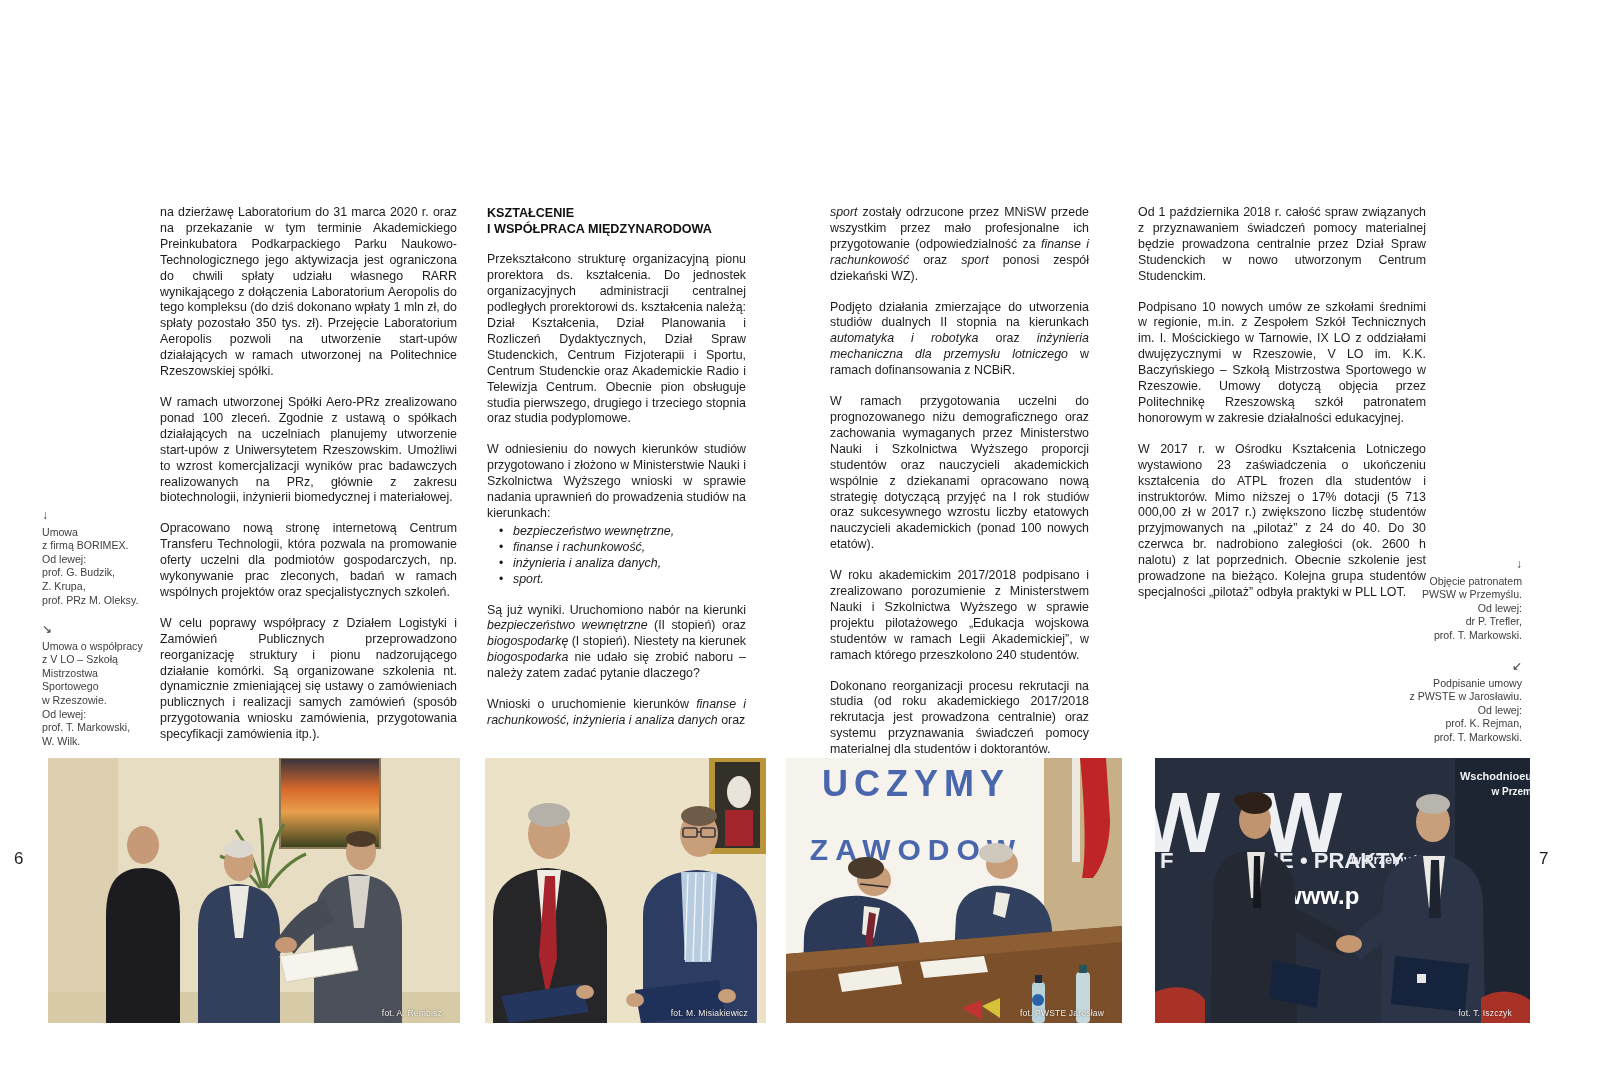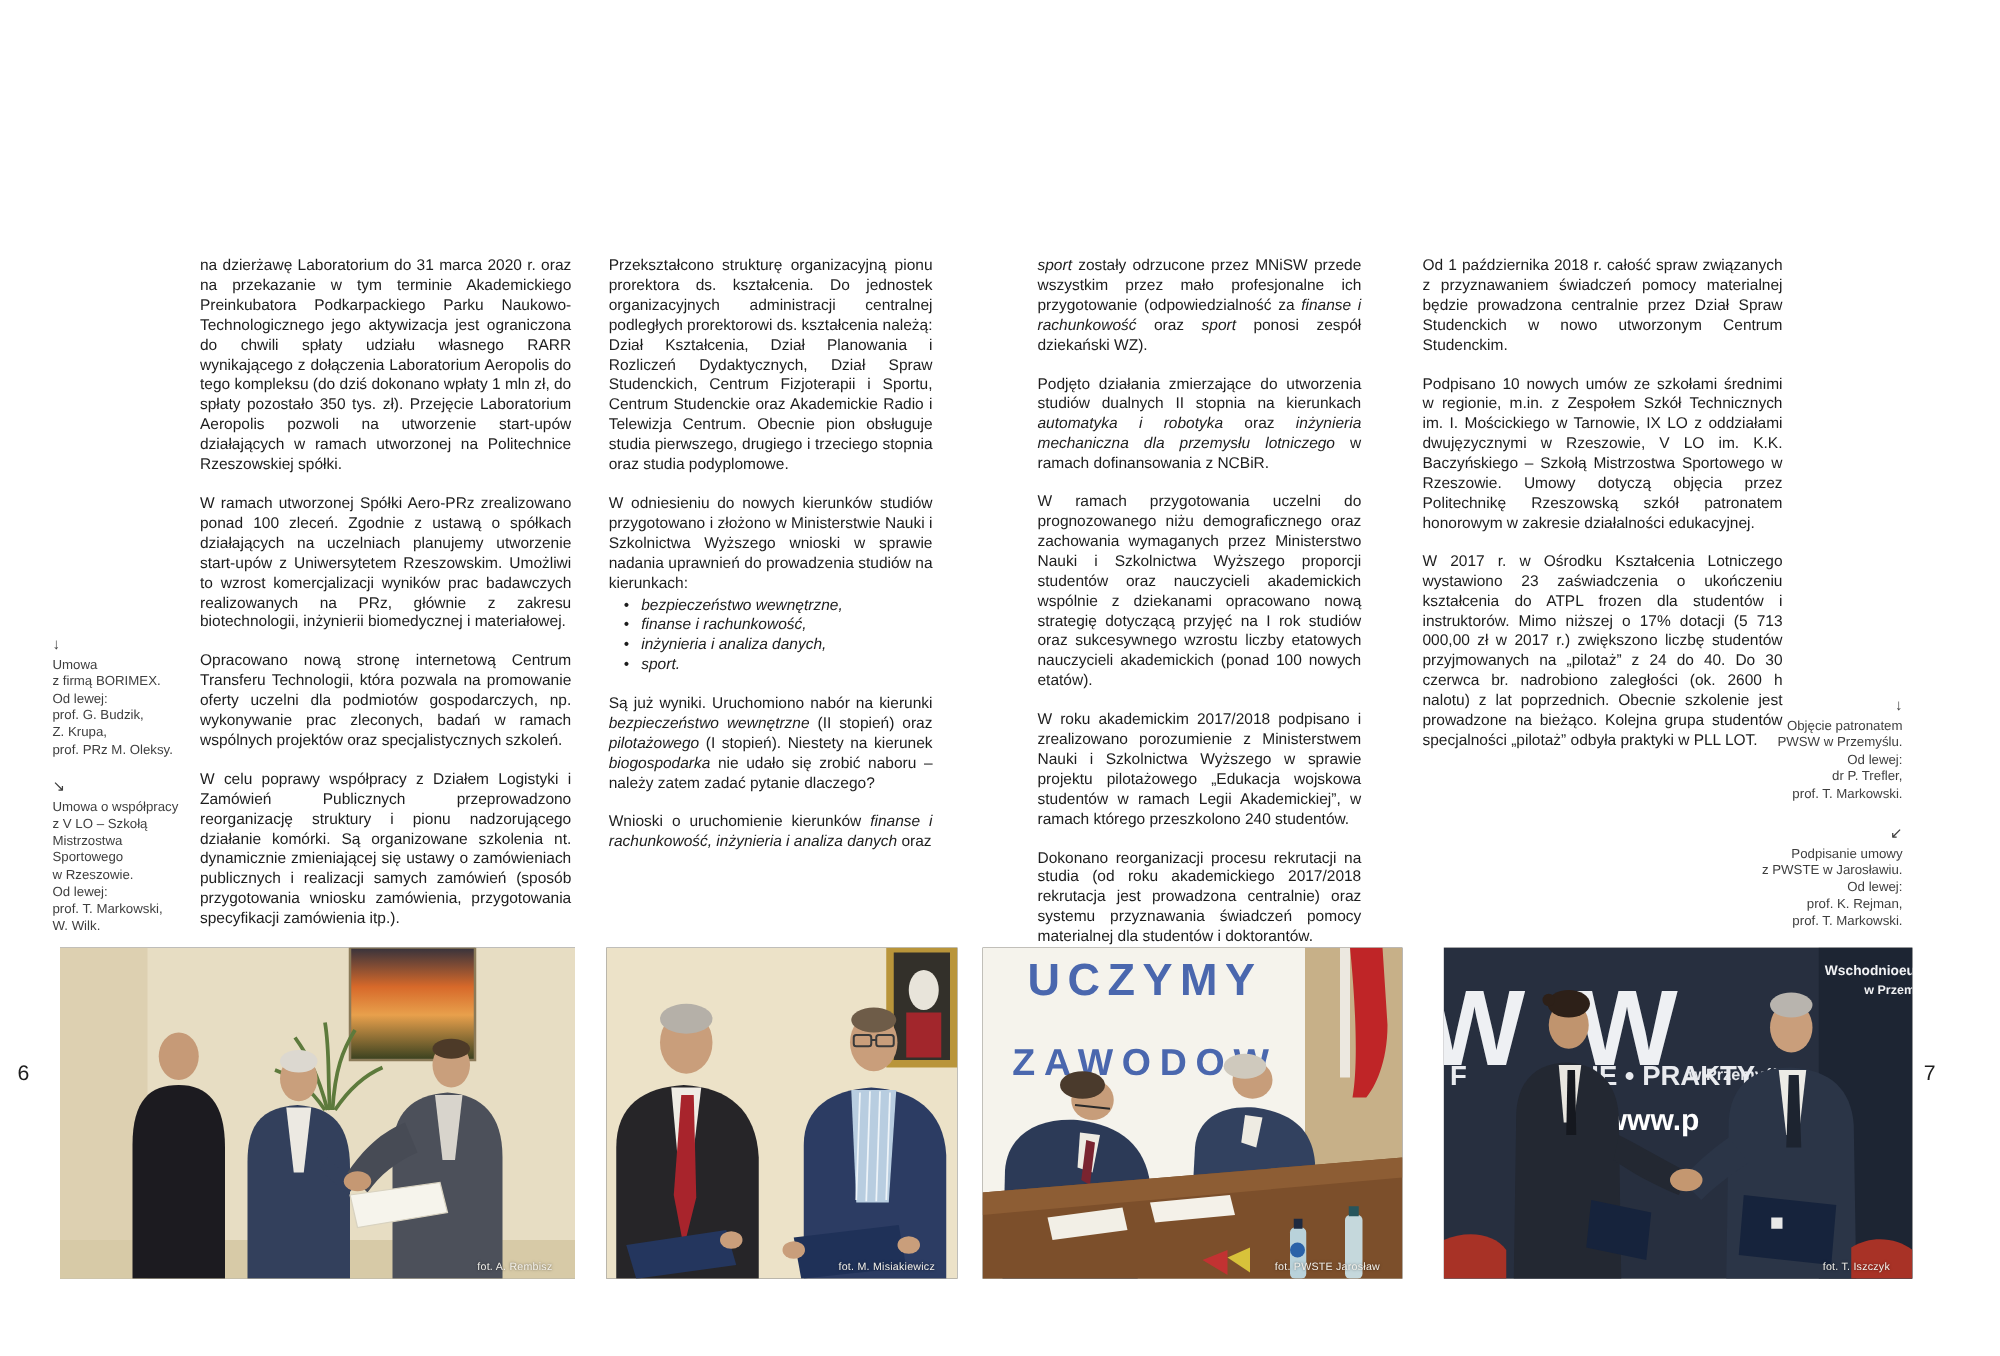--- a/index.html
+++ b/index.html
@@ -94,41 +94,43 @@
   </aside>
 
   <section class="col c1">
     <p>na dzierżawę Laboratorium do 31 marca 2020 r. oraz na przekazanie w tym terminie Akademickiego Preinkubatora Podkarpackiego Parku Naukowo-Technologicznego jego aktywizacja jest ograniczona do chwili spłaty udziału własnego RARR wynikającego z dołączenia Laboratorium Aeropolis do tego kompleksu (do dziś dokonano wpłaty 1 mln zł, do spłaty pozostało 350 tys. zł). Przejęcie Laboratorium Aeropolis pozwoli na utworzenie start-upów działających w ramach utworzonej na Politechnice Rzeszowskiej spółki.</p>
     <p>W ramach utworzonej Spółki Aero-PRz zrealizowano ponad 100 zleceń. Zgodnie z ustawą o spółkach działających na uczelniach planujemy utworzenie start-upów z Uniwersytetem Rzeszowskim. Umożliwi to wzrost komercjalizacji wyników prac badawczych realizowanych na PRz, głównie z zakresu biotechnologii, inżynierii biomedycznej i materiałowej.</p>
     <p>Opracowano nową stronę internetową Centrum Transferu Technologii, która pozwala na promowanie oferty uczelni dla podmiotów gospodarczych, np. wykonywanie prac zleconych, badań w ramach wspólnych projektów oraz specjalistycznych szkoleń.</p>
     <p>W celu poprawy współpracy z Działem Logistyki i Zamówień Publicznych przeprowadzono reorganizację struktury i pionu nadzorującego działanie komórki. Są organizowane szkolenia nt. dynamicznie zmieniającej się ustawy o zamówieniach publicznych i realizacji samych zamówień (sposób przygotowania wniosku zamówienia, przygotowania specyfikacji zamówienia itp.).</p>
   </section>
 
   <section class="col c2">
+    <h2 class="colhead">KSZTAŁCENIE
+I WSPÓŁPRACA MIĘDZYNARODOWA</h2>
     <p>Przekształcono strukturę organizacyjną pionu prorektora ds. kształcenia. Do jednostek organizacyjnych administracji centralnej podległych prorektorowi ds. kształcenia należą: Dział Kształcenia, Dział Planowania i Rozliczeń Dydaktycznych, Dział Spraw Studenckich, Centrum Fizjoterapii i Sportu, Centrum Studenckie oraz Akademickie Radio i Telewizja Centrum. Obecnie pion obsługuje studia pierwszego, drugiego i trzeciego stopnia oraz studia podyplomowe.</p>
     <p class="nogap">W odniesieniu do nowych kierunków studiów przygotowano i złożono w Ministerstwie Nauki i Szkolnictwa Wyższego wnioski w sprawie nadania uprawnień do prowadzenia studiów na kierunkach:</p>
     <ul class="bullets">
       <li>
           <span class="dot">•</span>
           <span class="bullet-text">bezpieczeństwo wewnętrzne,</span>
         </li>
       <li>
           <span class="dot">•</span>
           <span class="bullet-text">finanse i rachunkowość,</span>
         </li>
       <li>
           <span class="dot">•</span>
           <span class="bullet-text">inżynieria i analiza danych,</span>
         </li>
       <li>
           <span class="dot">•</span>
           <span class="bullet-text">sport.</span>
         </li>
     </ul>
-    <p><span>Są już wyniki. Uruchomiono nabór na kierunki </span><span class="em">bezpieczeństwo wewnętrzne</span><span> (II stopień) oraz </span><span class="em">pilotażowego</span><span> (I stopień). Niestety na kierunek </span><span class="em">biogospodarka</span><span> nie udało się zrobić naboru – należy zatem zadać pytanie dlaczego?</span></p>
+    <p><span>Są już wyniki. Uruchomiono nabór na kierunki </span><span class="em">bezpieczeństwo wewnętrzne</span><span> (II stopień) oraz </span><span class="em">biogospodarkę</span><span> (I stopień). Niestety na kierunek </span><span class="em">biogospodarka</span><span> nie udało się zrobić naboru – należy zatem zadać pytanie dlaczego?</span></p>
     <p><span>Wnioski o uruchomienie kierunków </span><span class="em">finanse i rachunkowość, inżynieria i analiza danych</span><span> oraz</span></p>
   </section>
 
   <section class="col c3">
     <p><span class="em">sport</span><span> zostały odrzucone przez MNiSW przede wszystkim przez mało profesjonalne ich przygotowanie (odpowiedzialność za </span><span class="em">finanse i rachunkowość</span><span> oraz </span><span class="em">sport</span><span> ponosi zespół dziekański WZ).</span></p>
     <p><span>Podjęto działania zmierzające do utworzenia studiów dualnych II stopnia na kierunkach </span><span class="em">automatyka i robotyka</span><span> oraz </span><span class="em">inżynieria mechaniczna dla przemysłu lotniczego</span><span> w ramach dofinansowania z NCBiR.</span></p>
     <p>W ramach przygotowania uczelni do prognozowanego niżu demograficznego oraz zachowania wymaganych przez Ministerstwo Nauki i Szkolnictwa Wyższego proporcji studentów oraz nauczycieli akademickich wspólnie z dziekanami opracowano nową strategię dotyczącą przyjęć na I rok studiów oraz sukcesywnego wzrostu liczby etatowych nauczycieli akademickich (ponad 100 nowych etatów).</p>
     <p>W roku akademickim 2017/2018 podpisano i zrealizowano porozumienie z Ministerstwem Nauki i Szkolnictwa Wyższego w sprawie projektu pilotażowego „Edukacja wojskowa studentów w ramach Legii Akademickiej”, w ramach którego przeszkolono 240 studentów.</p>
     <p>Dokonano reorganizacji procesu rekrutacji na studia (od roku akademickiego 2017/2018 rekrutacja jest prowadzona centralnie) oraz systemu przyznawania świadczeń pomocy materialnej dla studentów i doktorantów.</p>
   </section>

